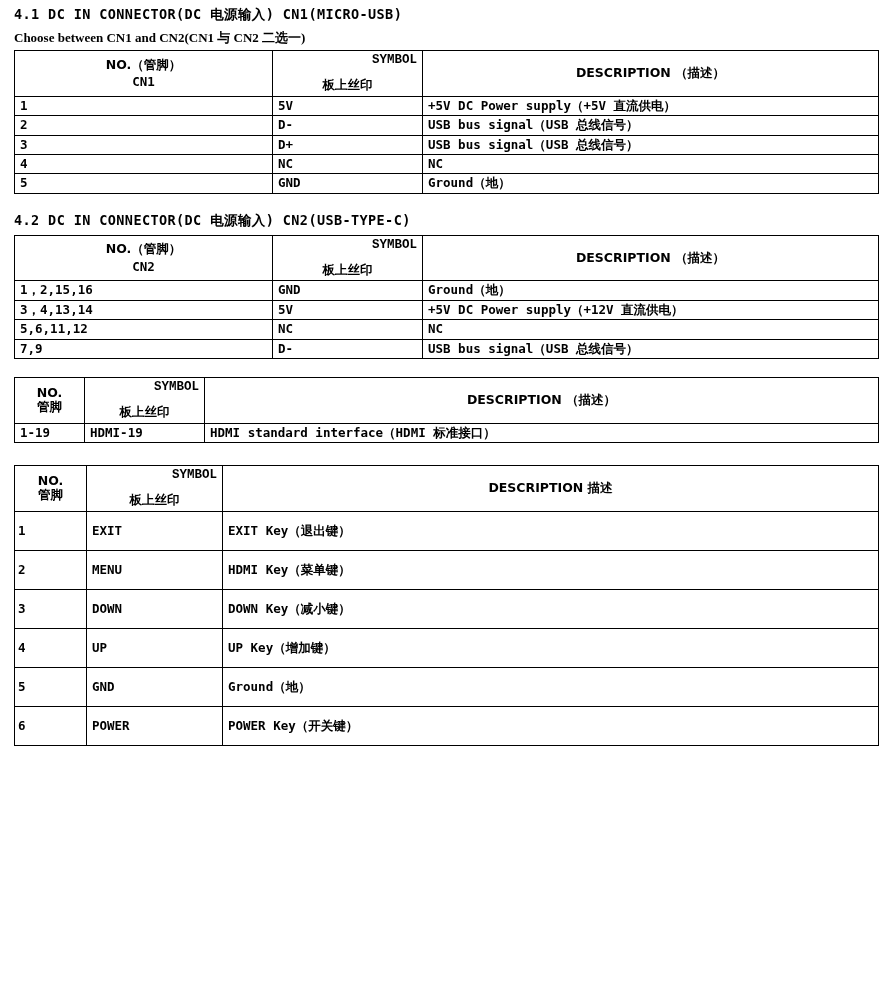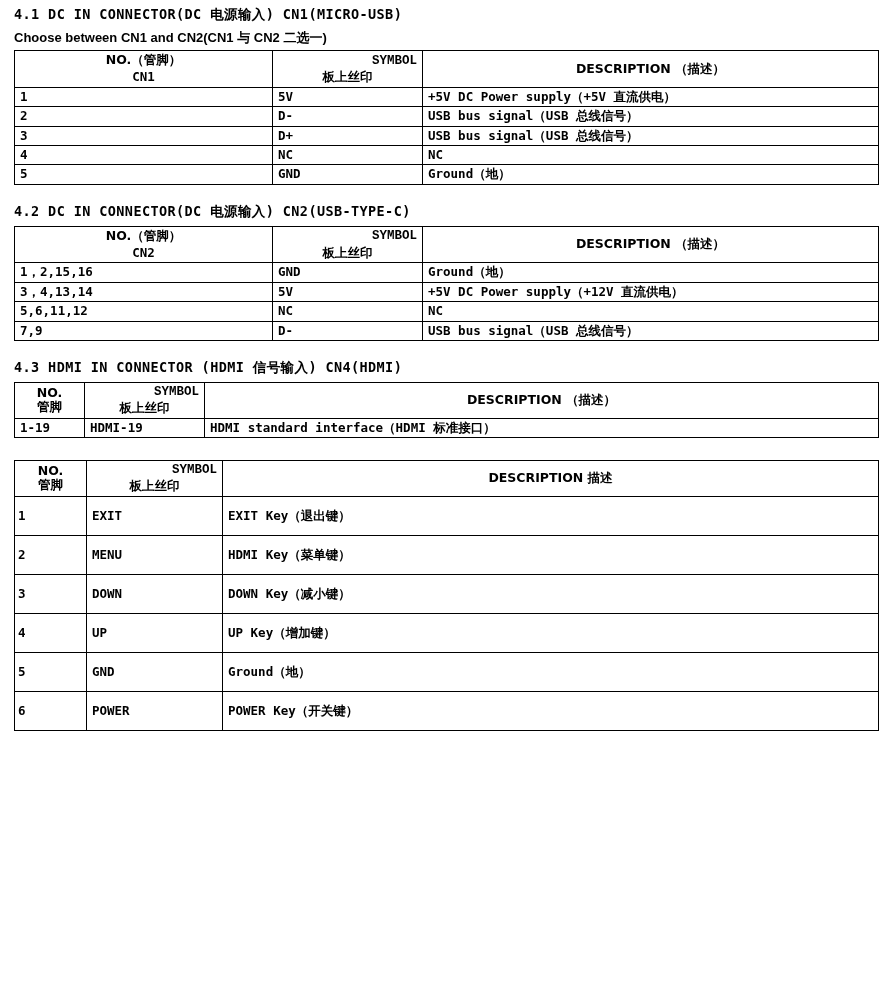--- a/index.html
+++ b/index.html
@@ -24,21 +24,21 @@
   }
   .sec-title {
     font-family: "DejaVu Sans Mono", "Liberation Mono", monospace;
     font-size: 13.5px;
     font-weight: bold;
     letter-spacing: 0.4px;
     margin: 0 0 5px 0;
     white-space: nowrap;
   }
   .sub-title {
-    font-family: Liberation Sans, sans-serif;
+    font-family: Liberation Serif, serif;
     font-size: 13px;
     font-weight: bold;
     margin: 0 0 3px 0;
     white-space: nowrap;
   }
   table.pin {
     border-collapse: collapse;
     table-layout: fixed;
     width: 864px;
     margin: 0 0 4px 0;
@@ -74,23 +74,23 @@
     margin-top: 3px;
   }
   .hdr-sym .l1 {
     display: block;
     font-family: Liberation Mono, monospace;
     font-weight: bold;
     text-align: right;
   }
   .hdr-sym .l2 {
     display: block;
-    font-family: Liberation Serif, serif;
-    font-weight: bold;
-    margin-top: 2px;
+    font-family: Liberation Mono, monospace;
+    font-weight: bold;
+    margin-top: 12px;
   }
   .hdr-desc {
     font-family: "DejaVu Sans Mono", "Liberation Mono", monospace;
     font-weight: bold;
     font-size: 12.5px;
     text-align: center;
     margin-left: 47px;
   }
   .cell-left {
     text-align: left;
@@ -219,21 +219,20 @@
           <td class="cell-left">D-</td>
           <td class="cell-left">USB bus signal（USB 总线信号）</td>
         </tr>
       </tbody>
     </table>
   </div>
 
   <div class="spacer-sm"></div>
 
   <div class="section">
-    <div class="sec-title">4.3 HDMI IN CONNECTOR (HDMI 信号输入) CN4(HDMI)</div>
     <table class="pin t3">
       <colgroup>
           <col class="d-no">
           <col class="d-sym">
           <col class="d-desc">
         </colgroup>
       <tbody>
         <tr>
           <th class="hdr-stack">
             <span class="line1">NO.</span>

